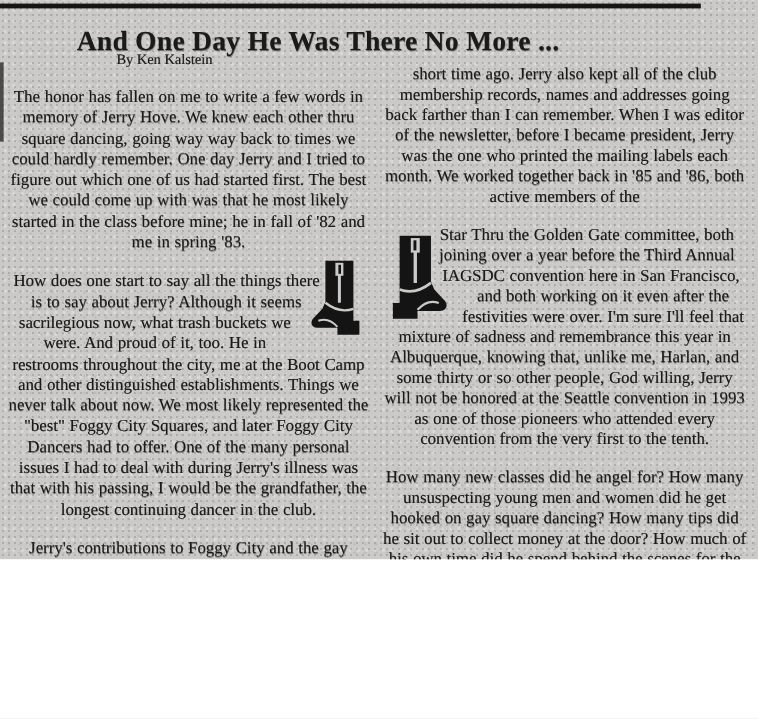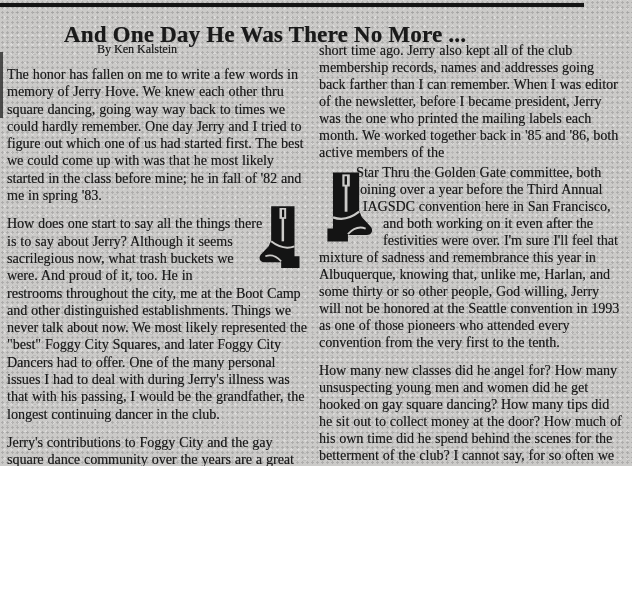--- a/index.html
+++ b/index.html
@@ -23,21 +23,21 @@
   .title{
     position:absolute;top:7px;left:0;width:530px;text-align:center;
     font-size:23px;font-weight:bold;letter-spacing:.2px;
     text-shadow:.4px .4px .6px rgba(25,25,25,.55);
   }
   .col{position:absolute;font-size:14px;text-align:left;
     text-shadow:.3px .3px .5px rgba(30,30,30,.5);}
   .col-left{left:7px;top:40px;width:300px;line-height:17.3px;}
   .col-right{left:319px;top:39px;width:303px;line-height:17px;}
   .byline{width:260px;text-align:center;font-size:12px;margin:0 0 8px 0;line-height:18px;}
-  .para{margin:3px 0 11px 0;word-spacing:.4px;}
+  .para{margin:15px 0 11px 0;word-spacing:.4px;text-align:center;}
   .para.cont{margin-bottom:0;}
   .boot-float-right{
     float:right;width:50px;height:74px;margin:-14px 0 2px 6px;
     shape-outside:polygon(35% 0%, 100% 0%, 100% 100%, 0% 100%, 0% 80%, 35% 55%);
   }
   .boot-float-left{
     float:left;width:56px;height:80px;margin:4px 8px 0 0;
     shape-outside:polygon(0 0, 58% 0, 58% 55%, 100% 78%, 100% 100%, 0 100%);
   }
   .boot-svg{display:block;width:100%;height:100%;}

